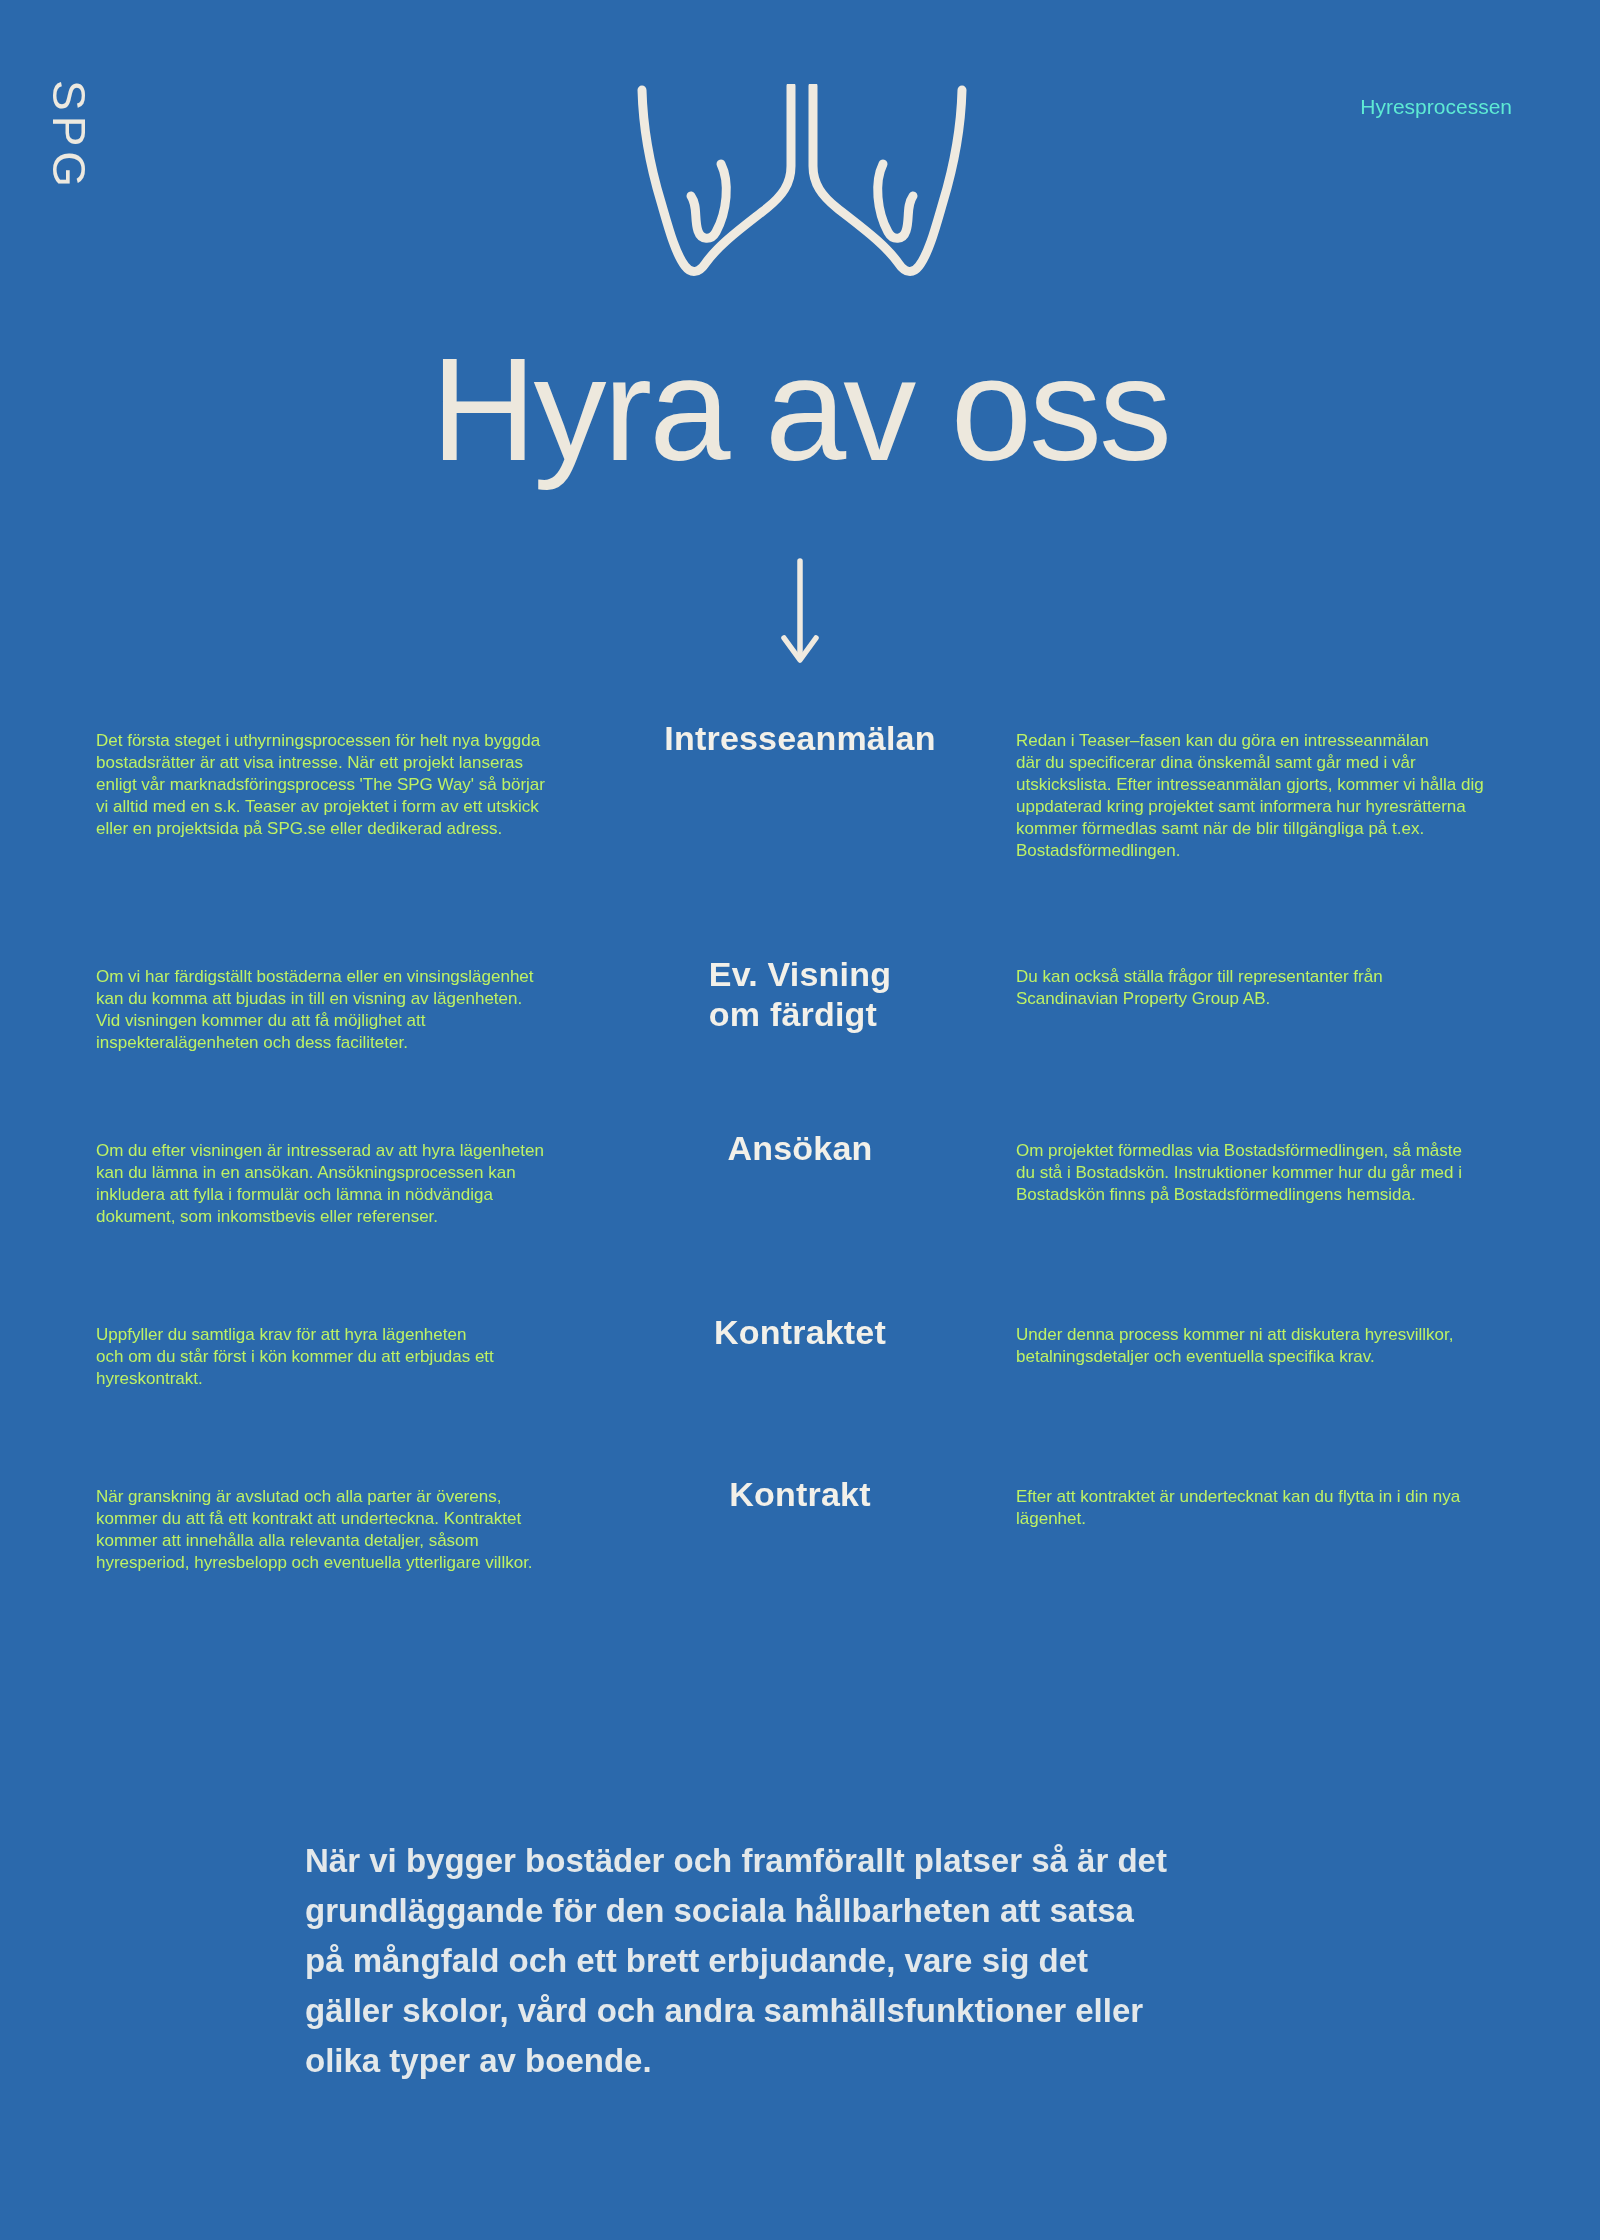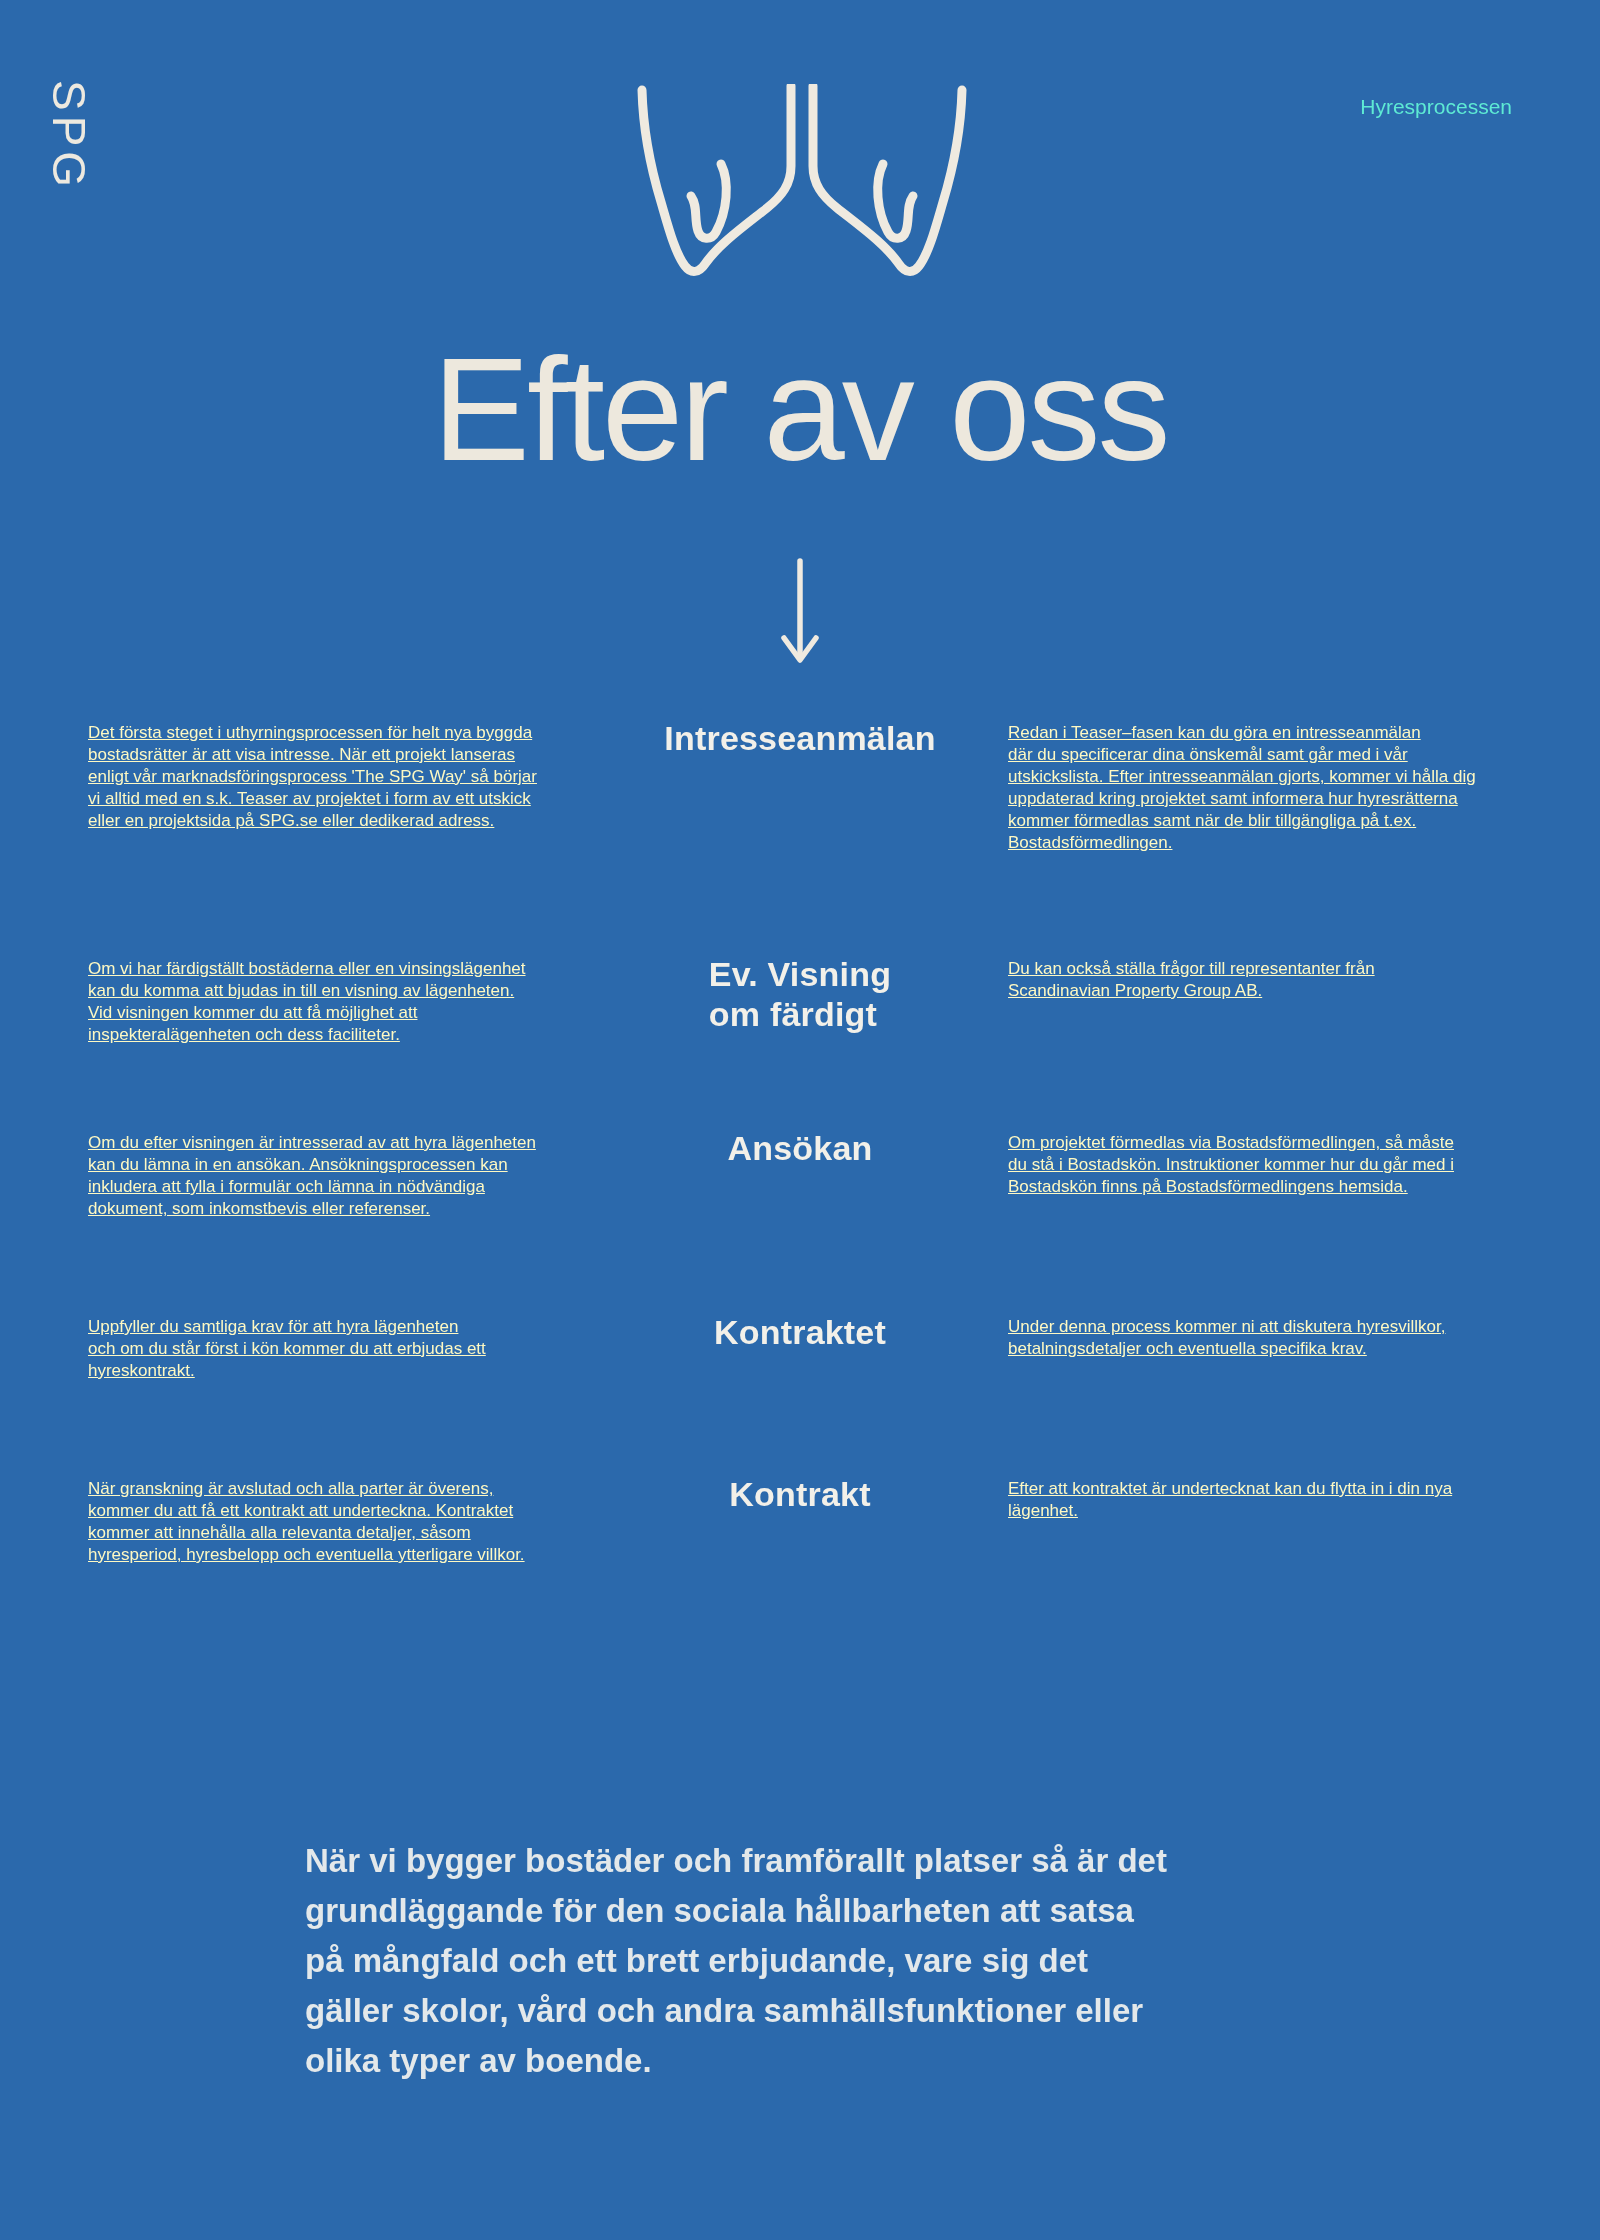--- a/index.html
+++ b/index.html
@@ -42,24 +42,23 @@
     letter-spacing: -3px;
     color: #EDE8DD;
     margin: 0;
     line-height: 1.1;
   }
   .arrow-icon { position: absolute; left: 780px; top: 558px; }
   .row { position: absolute; left: 0; width: 100%; height: 0; }
   .body-text {
     font-size: 17px;
     line-height: 22px;
-    color: #fef9c3;
+    color: #bef264;
     white-space: pre-line;
-    margin: 0;
-    text-decoration: underline;
+    margin: 8px;
   }
   .col-left  { position: absolute; left: 88px;   top: 0; width: 575px; }
   .col-right { position: absolute; left: 1008px; top: 0; width: 575px; }
   .step-name {
     position: absolute;
     left: 50%;
     top: -4px;
     transform: translateX(-50%);
     width: max-content;
     margin: 0;
@@ -98,21 +97,21 @@
         <path d="M10 0 L10 80 C10 98 19 110 34 122 C58 141 82 158 96 178 C102 187 110 188 116 180 C126 167 133 140 140 116 C150 83 158 42 159 4"></path>
         <path d="M80 78 C71 96 74 126 85 146 C90 155 100 154 103 145 C107 133 103 120 110 110"></path>
       </g>
       <g transform="translate(179,2) scale(-1,1)">
         <path d="M10 0 L10 80 C10 98 19 110 34 122 C58 141 82 158 96 178 C102 187 110 188 116 180 C126 167 133 140 140 116 C150 83 158 42 159 4"></path>
         <path d="M80 78 C71 96 74 126 85 146 C90 155 100 154 103 145 C107 133 103 120 110 110"></path>
       </g>
     </g>
   </svg>
 
-  <h1 class="page-title">Efter av oss</h1>
+  <h1 class="page-title">Hyra av oss</h1>
 
   <svg class="arrow-icon" width="40" height="110" viewBox="0 0 40 110">
     <g fill="none" stroke="#EFEAE0" stroke-width="5.5" stroke-linecap="round" stroke-linejoin="round">
       <path d="M20 3 L20 100"></path>
       <path d="M4 80 L20 102 L36 80"></path>
     </g>
   </svg>
 
   <section class="row" style="top:722px">
     <p class="body-text col-left">Det första steget i uthyrningsprocessen för helt nya byggda

